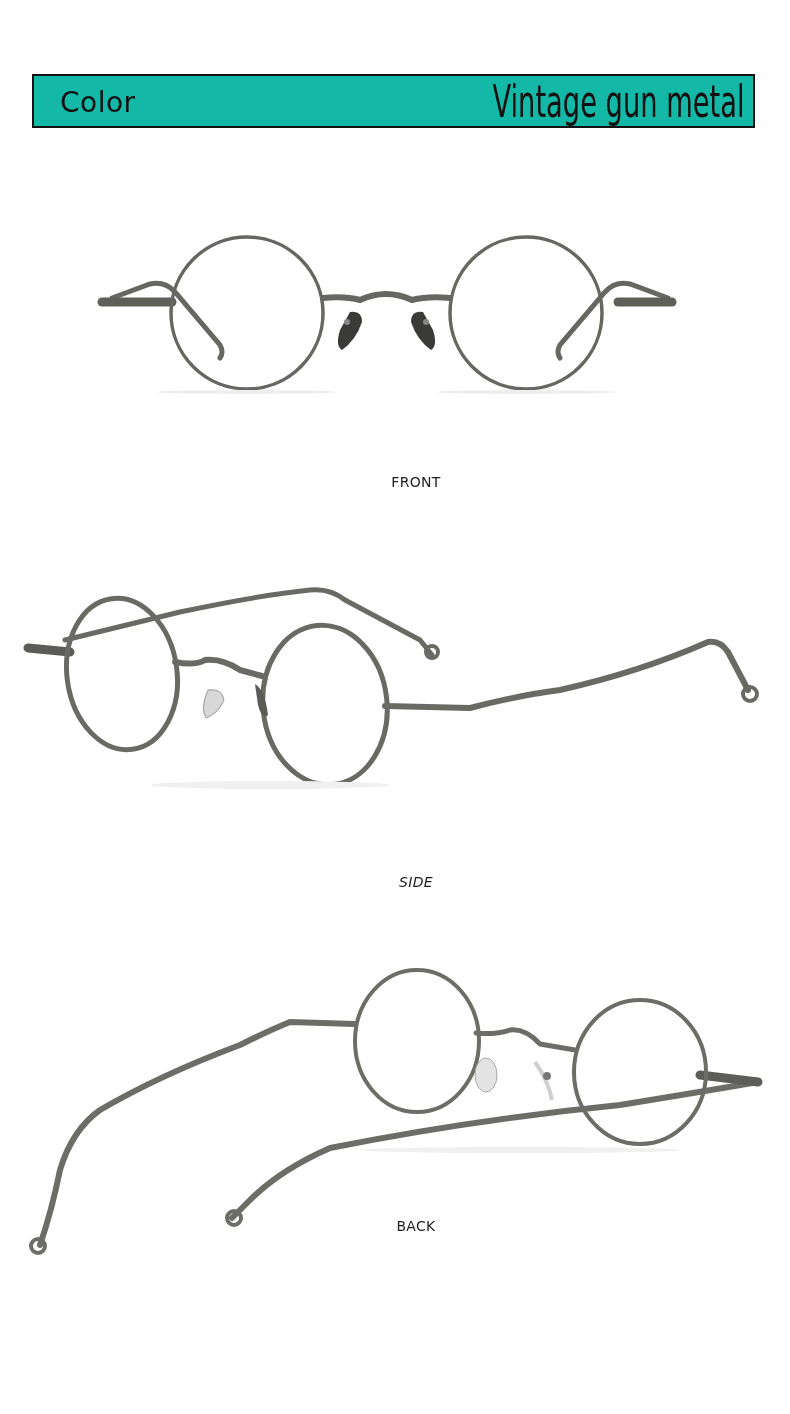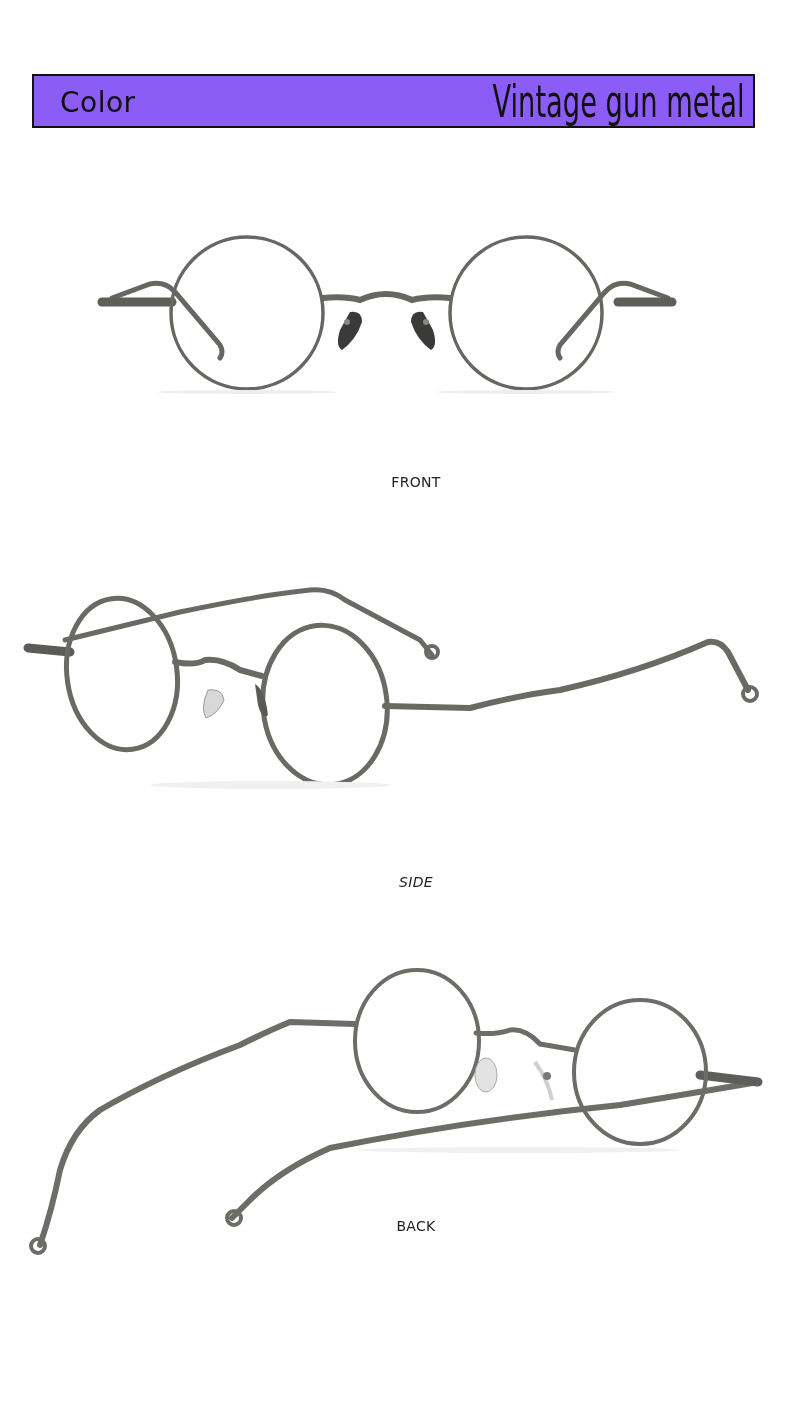--- a/index.html
+++ b/index.html
@@ -1,19 +1,19 @@
 <!DOCTYPE html>
 <html><head>
 <meta charset="utf-8">
 <style>
   html, body { margin: 0; padding: 0; background: #ffffff; }
   body { width: 790px; height: 1414px; position: relative; overflow: hidden; font-family: "DejaVu Sans", sans-serif; }
   .color-box {
     position: absolute; left: 32px; top: 74px; width: 723px; height: 54px;
-    border: 2px solid #111111; box-sizing: border-box; background: #8b5cf6;
+    border: 2px solid #111111; box-sizing: border-box; background: #14b8a6;
   }
   .color-label {
     position: absolute; left: 26px; top: 10px; font-size: 28px; color: #111;
     font-family: "DejaVu Sans", sans-serif; letter-spacing: 0.5px;
   }
   .color-value {
     position: absolute; right: 8px; top: 2px; font-size: 44px; color: #111;
     font-family: "DejaVu Sans", sans-serif; transform: scaleX(0.62); transform-origin: right center;
     white-space: nowrap; line-height: 48px;
   }

